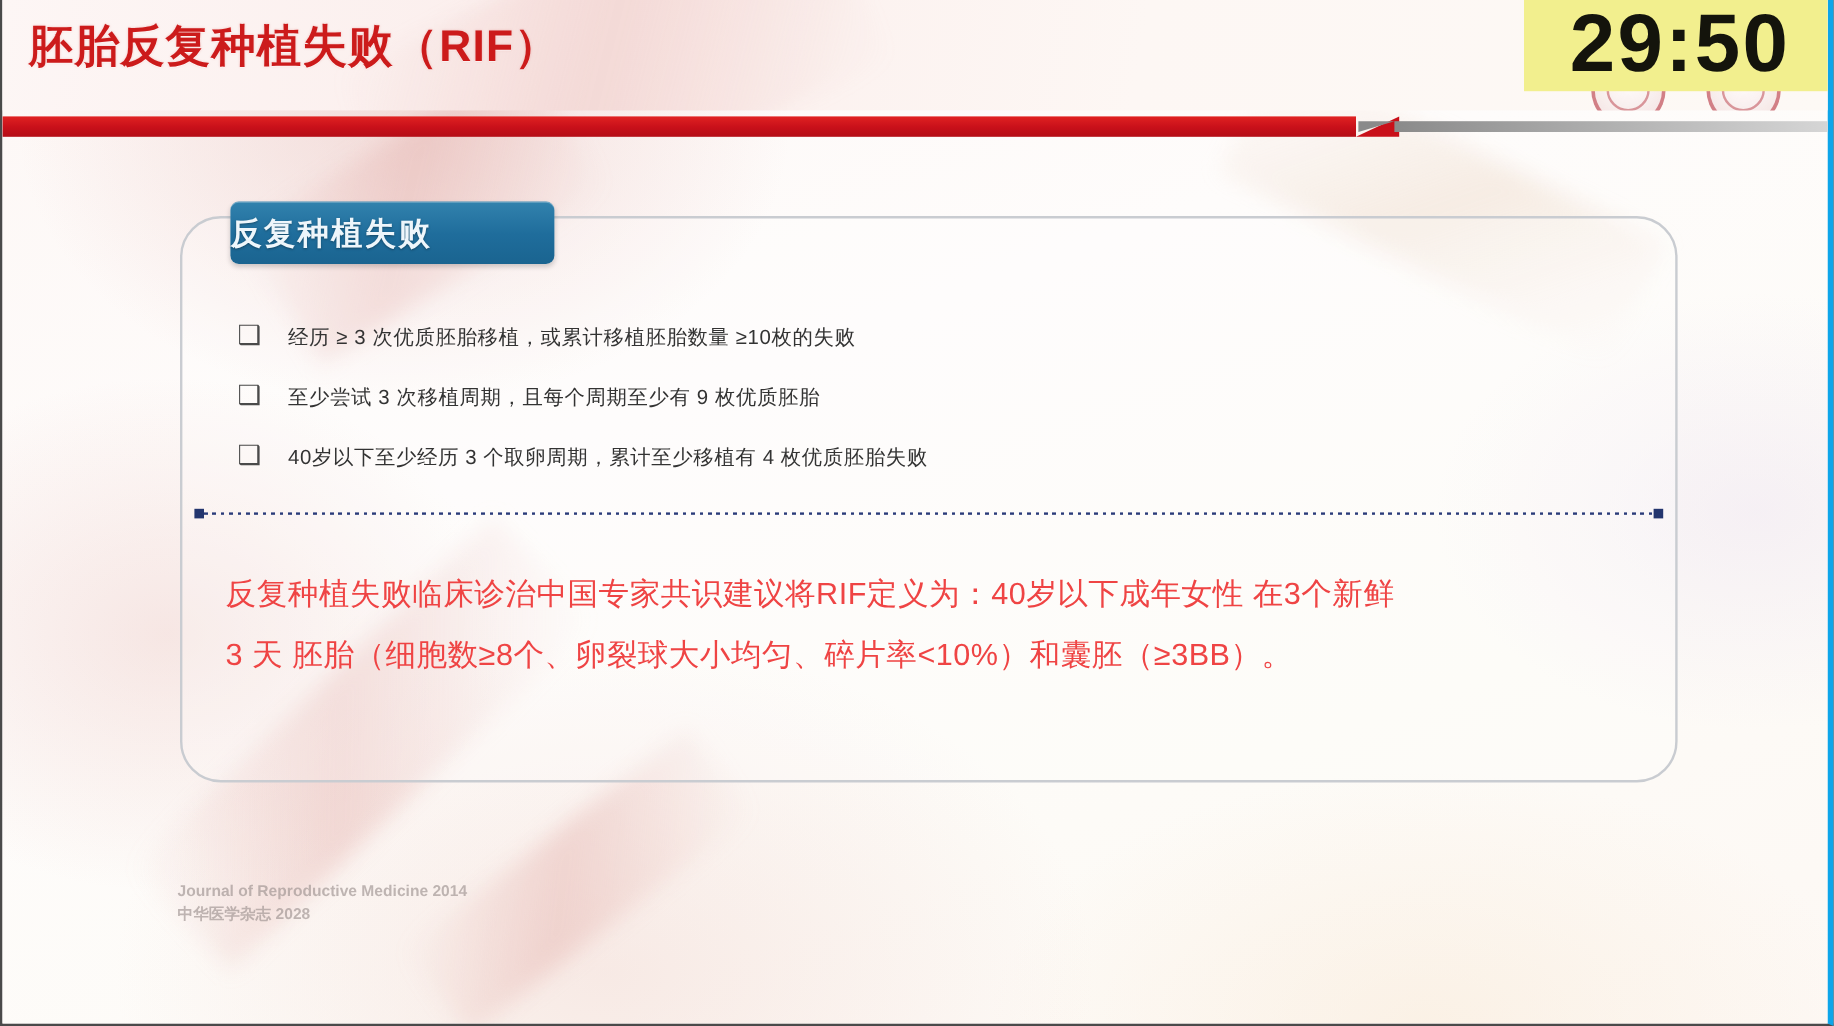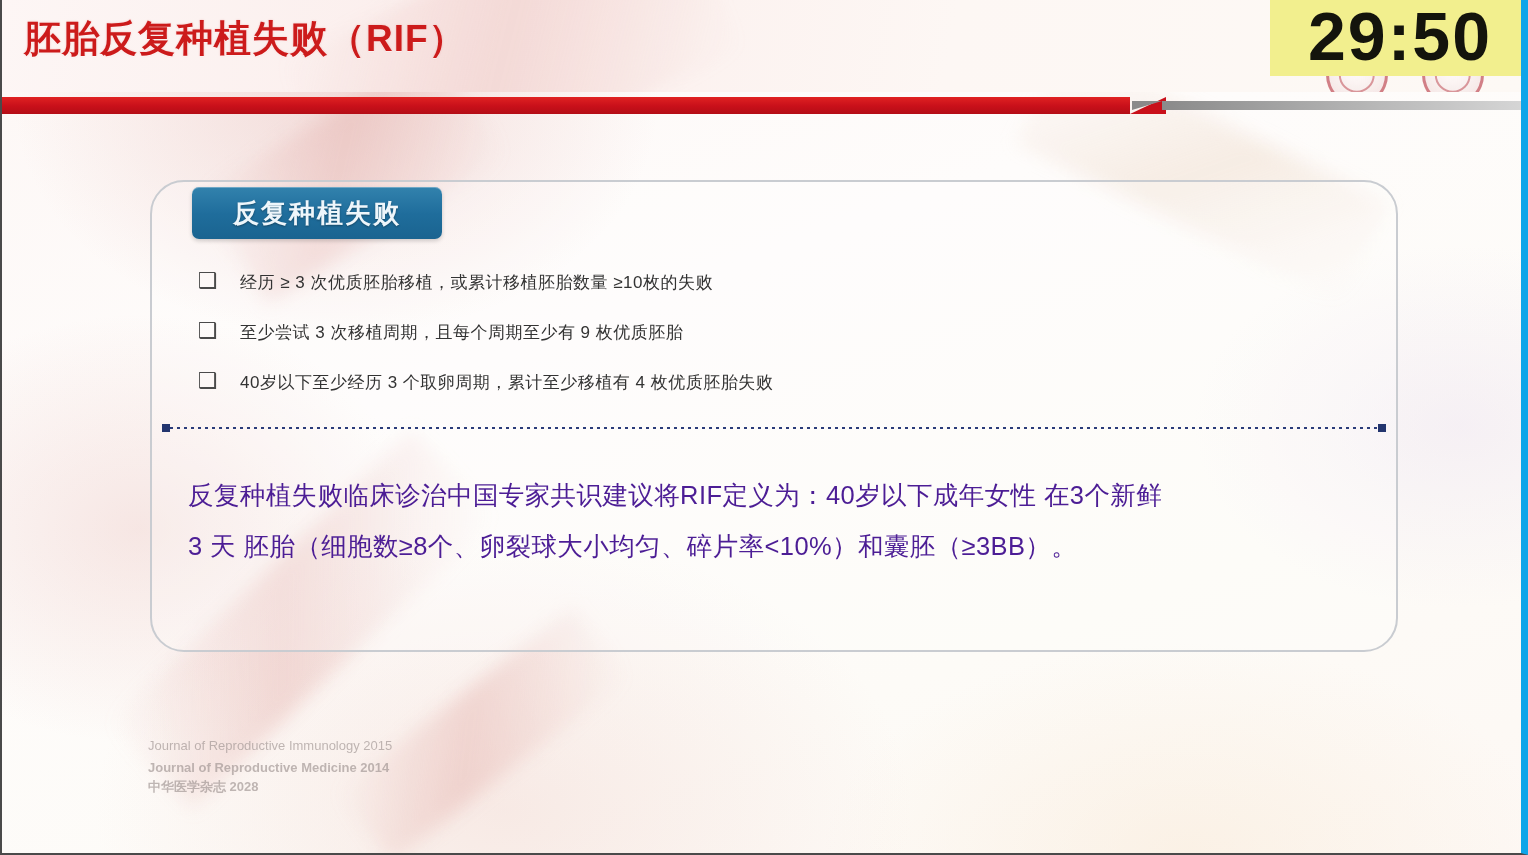--- a/index.html
+++ b/index.html
@@ -9,21 +9,21 @@
   }
   .screen {
     position: relative;
     width: 1528px;
     height: 855px;
     overflow: hidden;
     font-family: "Liberation Sans", "DejaVu Sans", sans-serif;
     background: #fdfbfa;
     box-sizing: border-box;
     border-left: 2px solid #4a4a4a;
-    border-right: 7px solid #0ea5e9;
+    border-right: 5px solid #0ea5e9;
     border-bottom: 2px solid #4a4a4a;
   }
 
   
   .bg-wash {
     position: absolute;
     inset: 0;
     background:
       radial-gradient(ellipse 520px 380px at 22% 12%, rgba(226,176,172,0.40), rgba(255,255,255,0) 62%),
       radial-gradient(ellipse 430px 330px at 9% 62%, rgba(231,186,180,0.33), rgba(255,255,255,0) 65%),
@@ -146,29 +146,29 @@
     position: absolute;
     left: 148px; top: 180px;
     width: 1248px; height: 472px;
     border: 2px solid #c9ccd1;
     border-radius: 34px;
     background: rgba(255,255,255,0.22);
     box-sizing: border-box;
   }
   .card-tag {
     position: absolute;
-    left: 190px; top: 187px;
-    width: 250px; height: 52px;
+    left: 190px; top: 168px;
+    width: 270px; height: 52px;
     border-radius: 7px;
     background: linear-gradient(180deg, #2f7fab 0%, #1f6f9e 45%, #1b6塔 100%);
     background: linear-gradient(180deg, #3282ad 0%, #1f6d9c 52%, #1a6490 100%);
     box-shadow: inset 0 1px 0 rgba(255,255,255,0.30), 0 2px 4px rgba(0,0,0,0.18);
     display: flex;
     align-items: center;
-    justify-content: center;
+    justify-content: flex-start;
   }
   .card-tag-text {
     font-size: 26px;
     font-weight: bold;
     color: #eef6fb;
     letter-spacing: 2px;
     text-shadow: 0 1px 2px rgba(0,0,0,0.35);
   }
 
   
@@ -217,21 +217,21 @@
   .separator .cap-left { left: 0; }
   .separator .cap-right { right: 0; }
 
   
   .paragraph {
     position: absolute;
     left: 186px; top: 470px;
     width: 1150px;
     font-size: 25.5px;
     line-height: 51px;
-    color: #4c1d95;
+    color: #ef4444;
     letter-spacing: 0.4px;
   }
   .paragraph div { white-space: nowrap; }
 
   
   .footnotes {
     position: absolute;
     left: 146px; top: 733px;
     color: #9a8f8d;
     font-size: 13px;
@@ -296,18 +296,17 @@
     <div class="dots"></div>
     <div class="cap cap-right"></div>
   </div>
 
   <div class="paragraph">
     <div>反复种植失败临床诊治中国专家共识建议将RIF定义为：40岁以下成年女性 在3个新鲜</div>
     <div>3 天 胚胎（细胞数≥8个、卵裂球大小均匀、碎片率&lt;10%）和囊胚（≥3BB）。</div>
   </div>
 
   <div class="footnotes">
-    <div>Journal of Reproductive Immunology  2015</div>
     <div class="tight">Journal of Reproductive Medicine  2014</div>
     <div class="tight">中华医学杂志   2028</div>
   </div>
 
 </div>
 
 </body></html>

